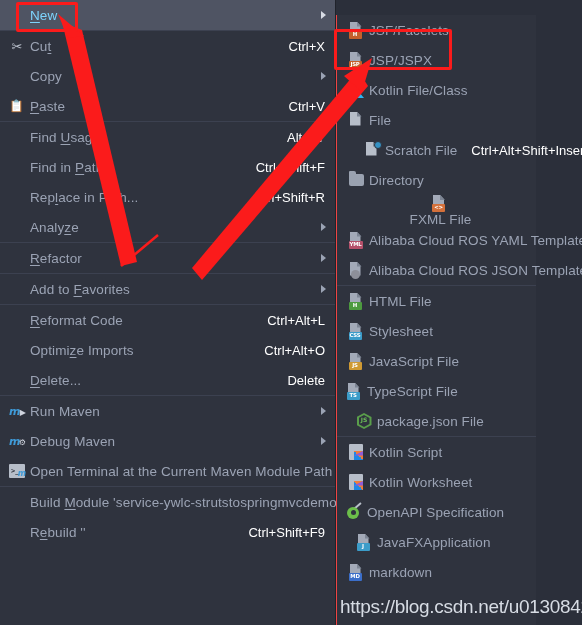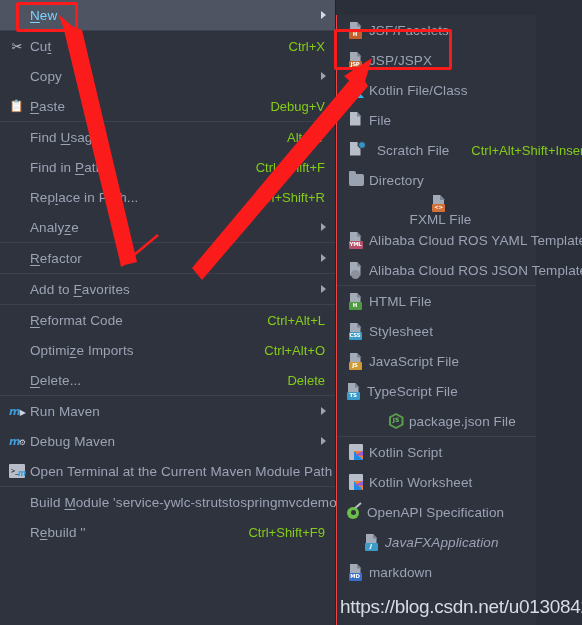--- a/index.html
+++ b/index.html
@@ -61,21 +61,21 @@
   .menu-item .label {
     font-size: 13.5px;
     color: #9ba3b4;
     letter-spacing: .1px;
   }
   .menu-item.selected .label { color: #7dd3fc; }
   .menu-item .shortcut {
     position: absolute;
     right: 10px;
     font-size: 13px;
-    color: #84cc16;
+    color: #ffffff;
   }
   .menu-item .arrow {
     position: absolute;
     right: 9px;
     width: 0; height: 0;
     border-left: 5px solid #9ba3b4;
     border-top: 4px solid transparent;
     border-bottom: 4px solid transparent;
   }
   .menu-item.selected .arrow { border-left-color: #d7dbe4; }
@@ -329,21 +329,21 @@
       <div class="menu-item">
         <span class="icoslot"></span>
         <span class="label">Copy</span>
         <span class="arrow"></span>
       </div>
       <div class="menu-item">
         <span class="icoslot">
           <span class="clipboard" style="font-size: 12px;">📋</span>
         </span>
         <span class="label"><span class="mn">P</span>aste</span>
-        <span class="shortcut">Debug+V</span>
+        <span class="shortcut">Ctrl+V</span>
       </div>
       <div class="sep"></div>
       <div class="menu-item">
         <span class="icoslot"></span>
         <span class="label">Find <span class="mn">U</span>sages</span>
         <span class="shortcut">Alt+F7</span>
       </div>
       <div class="menu-item">
         <span class="icoslot"></span>
         <span class="label">Find in <span class="mn">P</span>ath...</span>
@@ -452,21 +452,21 @@
       </div>
       <div class="menu-item" style="padding-left: 8px;">
         <span class="icoslot">
           <span class="fileicon plainfile">
             <span class="page"></span>
             <span class="fold"></span>
           </span>
         </span>
         <span class="label">File</span>
       </div>
-      <div class="menu-item" style="padding-left: 8px; gap: 8px;">
+      <div class="menu-item" style="padding-left: 24px;">
         <span class="icoslot">
           <span class="fileicon plainfile">
             <span class="page"></span>
             <span class="fold"></span>
             <span class="badge-dot"></span>
           </span>
         </span>
         <span class="label">Scratch File</span>
         <span class="shortcut" style="right: -52px;">Ctrl+Alt+Shift+Insert</span>
       </div>
@@ -540,21 +540,21 @@
       <div class="menu-item" style="">
         <span class="icoslot">
           <span class="fileicon">
             <span class="page"></span>
             <span class="fold"></span>
             <span class="tag" style="background: rgb(59, 156, 201);">TS</span>
           </span>
         </span>
         <span class="label">TypeScript File</span>
       </div>
-      <div class="menu-item" style="padding-left: 0; margin-left: 48px;">
+      <div class="menu-item" style="padding-left: 16px;">
         <span class="icoslot">
           <span class="nodehex">
             <span>JS</span>
           </span>
         </span>
         <span class="label">package.json File</span>
       </div>
       <div class="sep"></div>
       <div class="menu-item" style="padding-left: 8px;">
         <span class="icoslot">
@@ -570,21 +570,21 @@
       </div>
       <div class="menu-item" style="">
         <span class="icoslot">
           <span class="openapi">
             <span class="stick"></span>
             <span class="ball"></span>
           </span>
         </span>
         <span class="label">OpenAPI Specification</span>
       </div>
-      <div class="menu-item" style="padding-left: 24px; font-style: italic;">
+      <div class="menu-item" style="padding-left: 16px;">
         <span class="icoslot">
           <span class="fileicon">
             <span class="page"></span>
             <span class="fold"></span>
             <span class="tag" style="background: rgb(59, 156, 201);">J</span>
           </span>
         </span>
         <span class="label">JavaFXApplication</span>
       </div>
       <div class="menu-item" style="padding-left: 8px;">

